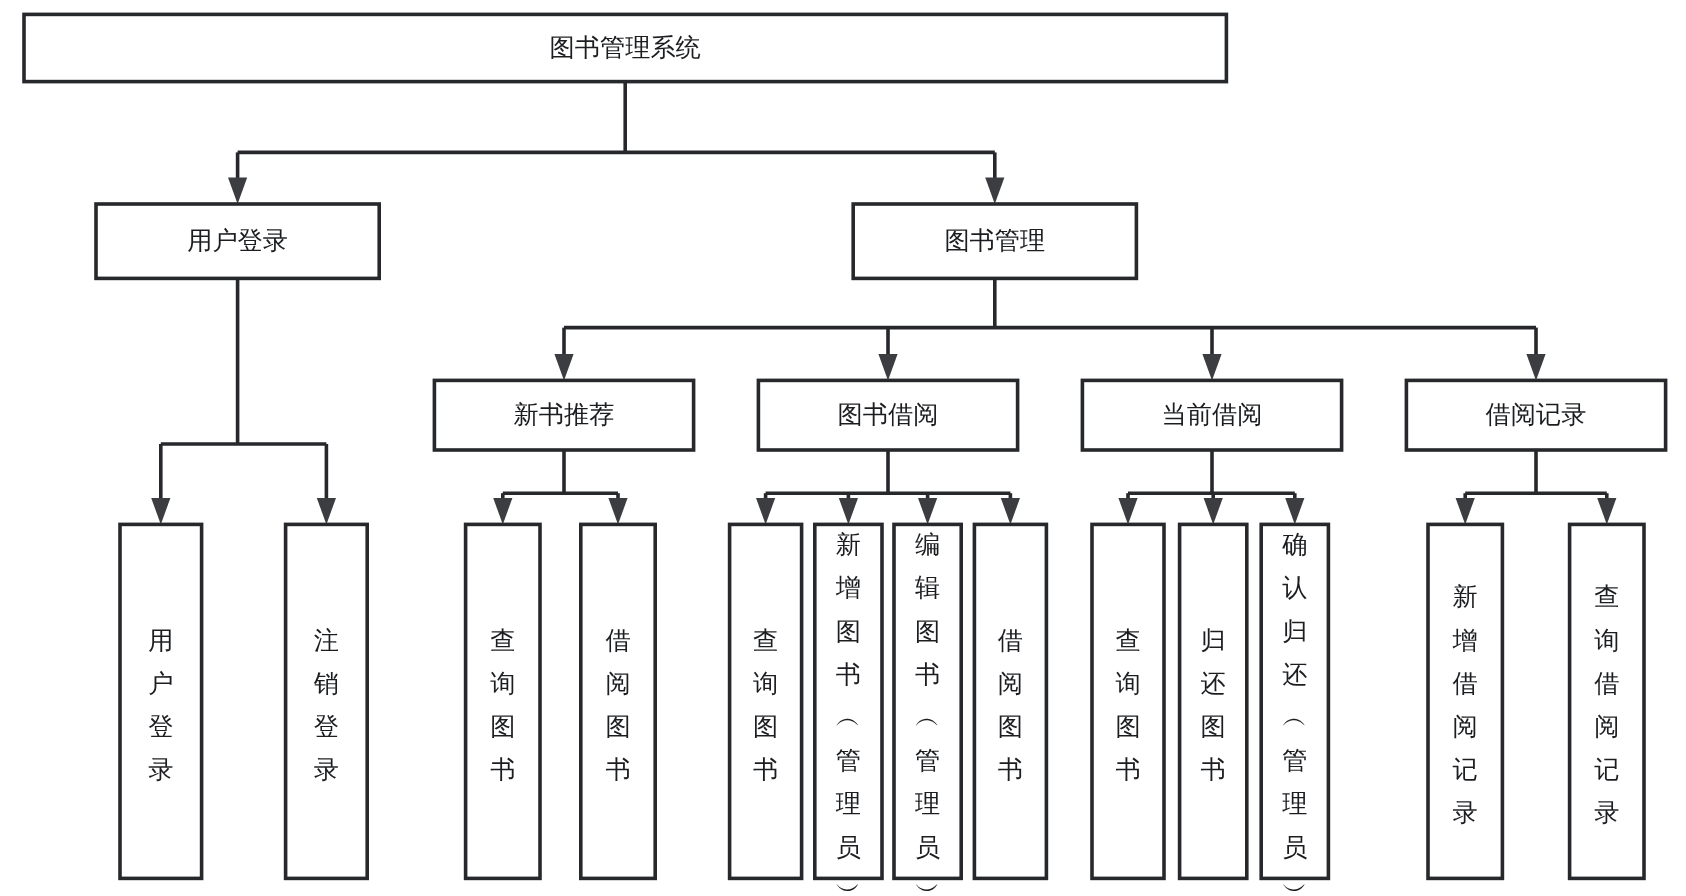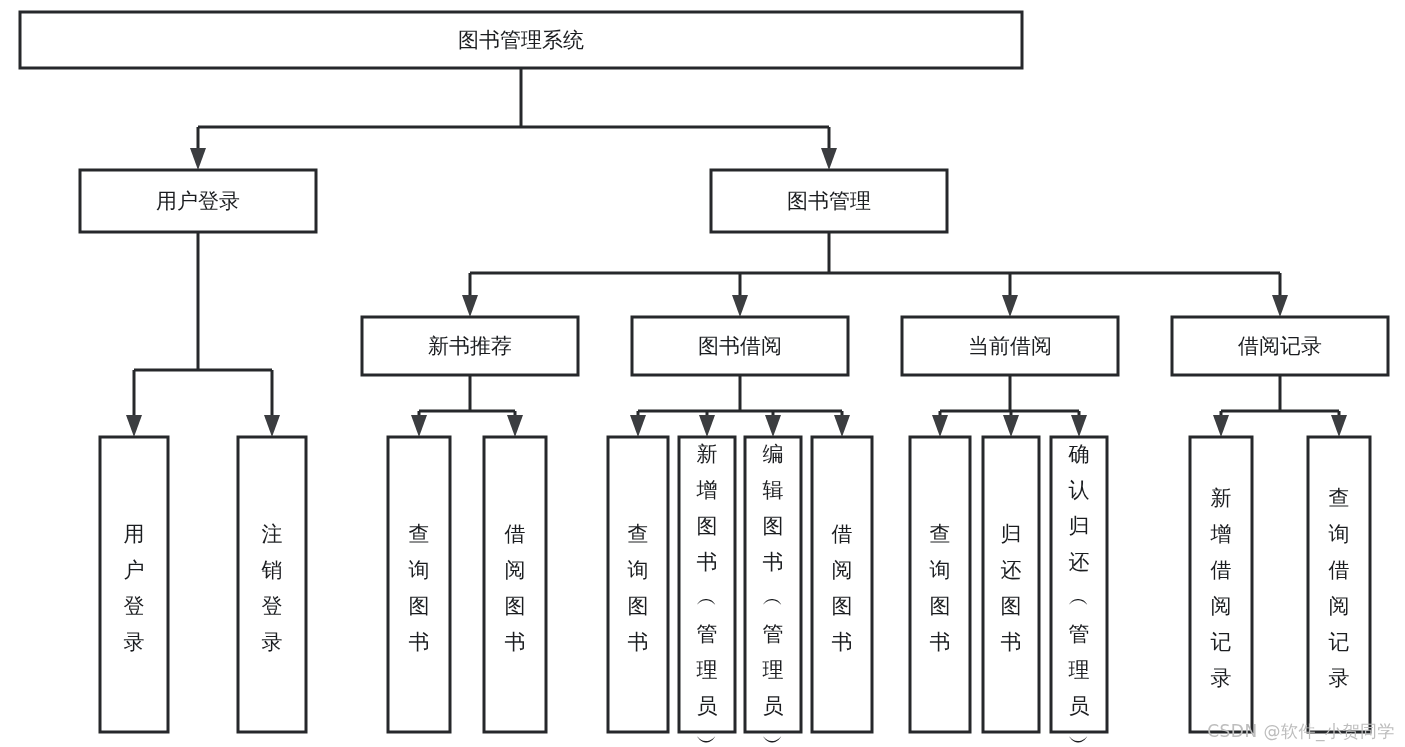--- a/index.html
+++ b/index.html
@@ -310,14 +310,13 @@
           <text class="node-label-v" x="1339" y="504.58">查</text>
           <text class="node-label-v" x="1339" y="540.5799999999999">询</text>
           <text class="node-label-v" x="1339" y="576.5799999999999">借</text>
           <text class="node-label-v" x="1339" y="612.5799999999999">阅</text>
           <text class="node-label-v" x="1339" y="648.5799999999999">记</text>
           <text class="node-label-v" x="1339" y="684.5799999999999">录</text>
         </g>
       </g>
   </svg>
 
-  <div class="watermark">CSDN @软件_小贺同学</div>
 </div>
 
 </body></html>

